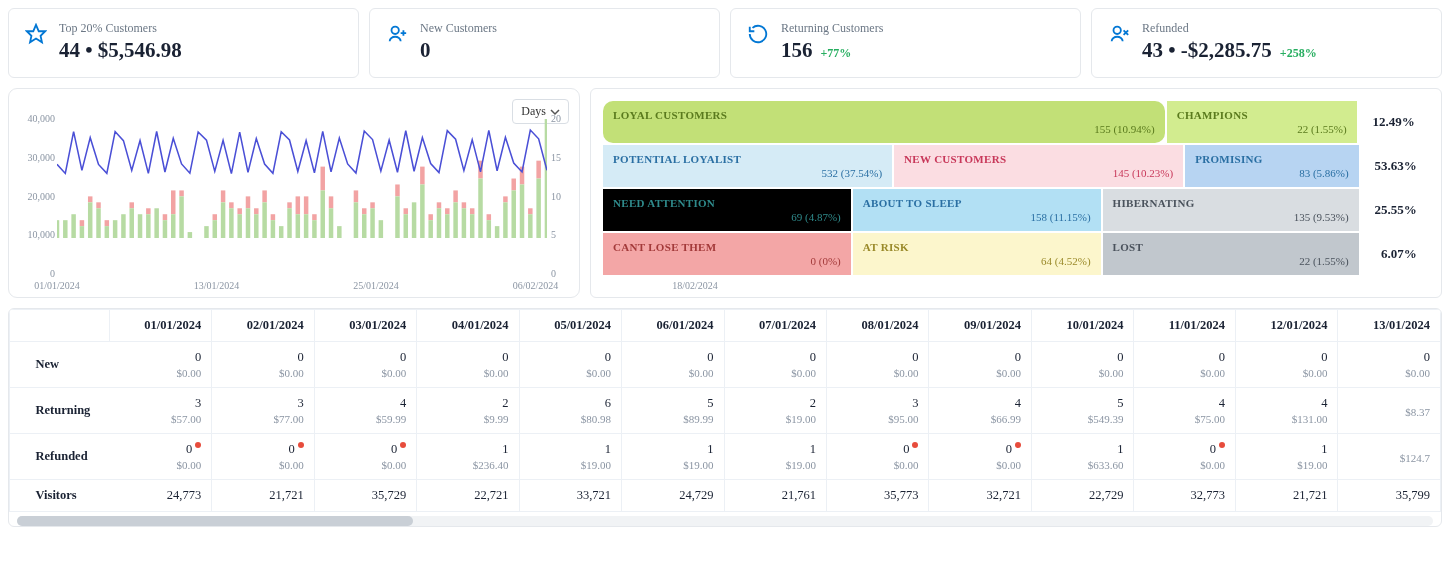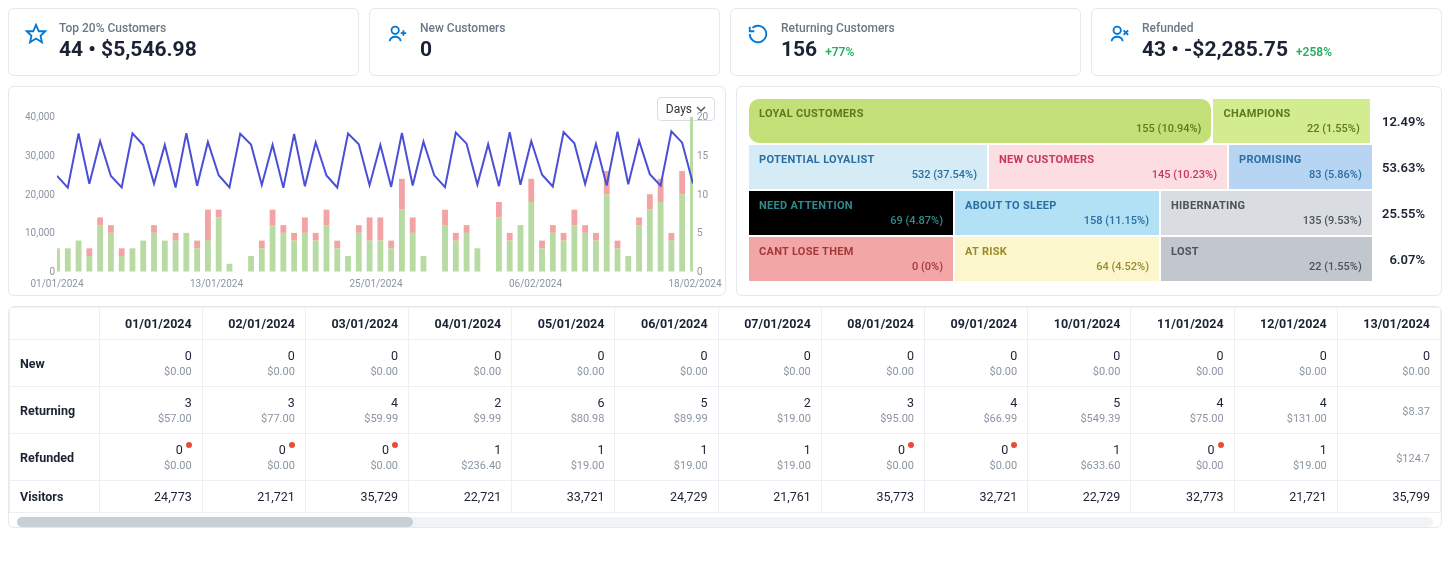--- a/index.html
+++ b/index.html
@@ -1,44 +1,44 @@
 <!DOCTYPE html>
 <html><head>
 <meta charset="utf-8">
 <style>
   * { box-sizing: border-box; margin: 0; padding: 0; }
   body { font-family: -apple-system, BlinkMacSystemFont, "Segoe UI", Roboto, Arial, sans-serif; background: #fff; color: #1a2233; font-size: 13px; padding: 8px; width: 1450px; }
   .row { display: flex; gap: 10px; }
-  .card { border: 1px solid #e5e8ec; border-radius: 6px; background: #fff; }
+  .card { border: 1px solid #e5e8ec; border-radius: 6px; background: #fff; font-family: Liberation Serif, serif; }
   .kpi-row { margin-bottom: 10px; }
   .kpi { flex: 1; display: flex; align-items: flex-start; padding: 12px 16px 14px 16px; gap: 12px; }
   .kpi .icon { width: 22px; height: 22px; flex-shrink: 0; color: #0277d4; margin-top:2px; }
   .kpi .label { font-size: 12px; color: #6b7785; font-weight: 500; margin-bottom: 2px; }
   .kpi .value { font-size: 21px; font-weight: 700; color: #1a2233; }
   .kpi .delta { font-size: 12px; color: #27ae60; font-weight: 600; margin-left: 8px; }
   .mid-row { display: flex; gap: 10px; margin-bottom: 10px; }
-  .chart-card { width: 718px; height: 210px; position: relative; padding: 10px; }
+  .chart-card { width: 572px; height: 210px; position: relative; padding: 10px; border-radius: 9px; }
   .chart-sel { position: absolute; top: 10px; right: 10px; border: 1px solid #d9dee4; background: #fff; border-radius: 4px; padding: 4px 8px; font-size: 12px; color:#333; cursor:pointer; display:flex; align-items:center; gap:4px; }
   .chart-sel svg { width:10px; height:10px; }
   .chart-area { position: absolute; left: 48px; right: 32px; top: 30px; bottom: 25px; }
   .y-left { position: absolute; left: 8px; font-size: 10px; color: #8b95a3; text-align: right; width: 38px; }
   .y-right { position: absolute; right: 6px; font-size: 10px; color: #8b95a3; text-align: left; width: 22px; }
   .x-lbl { position: absolute; bottom: 6px; font-size: 10px; color: #8b95a3; transform: translateX(-50%); }
   .segments-card { flex: 1; height: 210px; padding: 12px; display:flex; flex-direction:column; gap:2px; }
   .seg-row { display:flex; gap:2px; }
   .seg-cell { padding: 8px 10px; }
   .seg-title { font-size: 11px; font-weight: 700; letter-spacing: .3px; }
   .seg-sub { font-size: 11px; font-weight: 500; margin-top:2px;text-align:right; }
   .seg-pct { width: 60px; display:flex; align-items:center; justify-content:flex-end; font-size: 13px; font-weight:600; color:#1a2233; padding-right:4px; }
   .table-card { width: 100%; overflow-x: auto; }
   table { border-collapse: collapse; width: 100%; font-size: 12.5px; }
   th, td { border: 1px solid #ecf0f5; padding: 8px 10px; }
   thead th { font-weight: 700; color: #1a2233; text-align: right; background:#fff; }
   thead th:first-child { text-align: left; }
-  tbody th { text-align: left; font-weight: 700; color:#1a2233; background:#fff; position:sticky; left:0;margin-left:18px;}
+  tbody th { text-align: left; font-weight: 700; color:#1a2233; background:#fff; position:sticky; left:16px;margin-left:18px;}
   td { text-align: right; color:#1a2233; }
   td .sub { display:block; color:#8b95a3; font-size:11px; margin-top:2px; }
   .dot { display:inline-block; width:6px; height:6px; background:#e74c3c; border-radius:50%; vertical-align: top; margin-left:3px; }
   .scroll-track { height:10px; background:#f1f3f5; border-radius:5px; margin:4px 8px 0 8px; position:relative; }
   .scroll-thumb { position:absolute; left:0; top:0; bottom:0; width:28%; background:#c9cfd6; border-radius:5px; }
 </style>
 </head>
 <body>
 
 <div class="row kpi-row">

